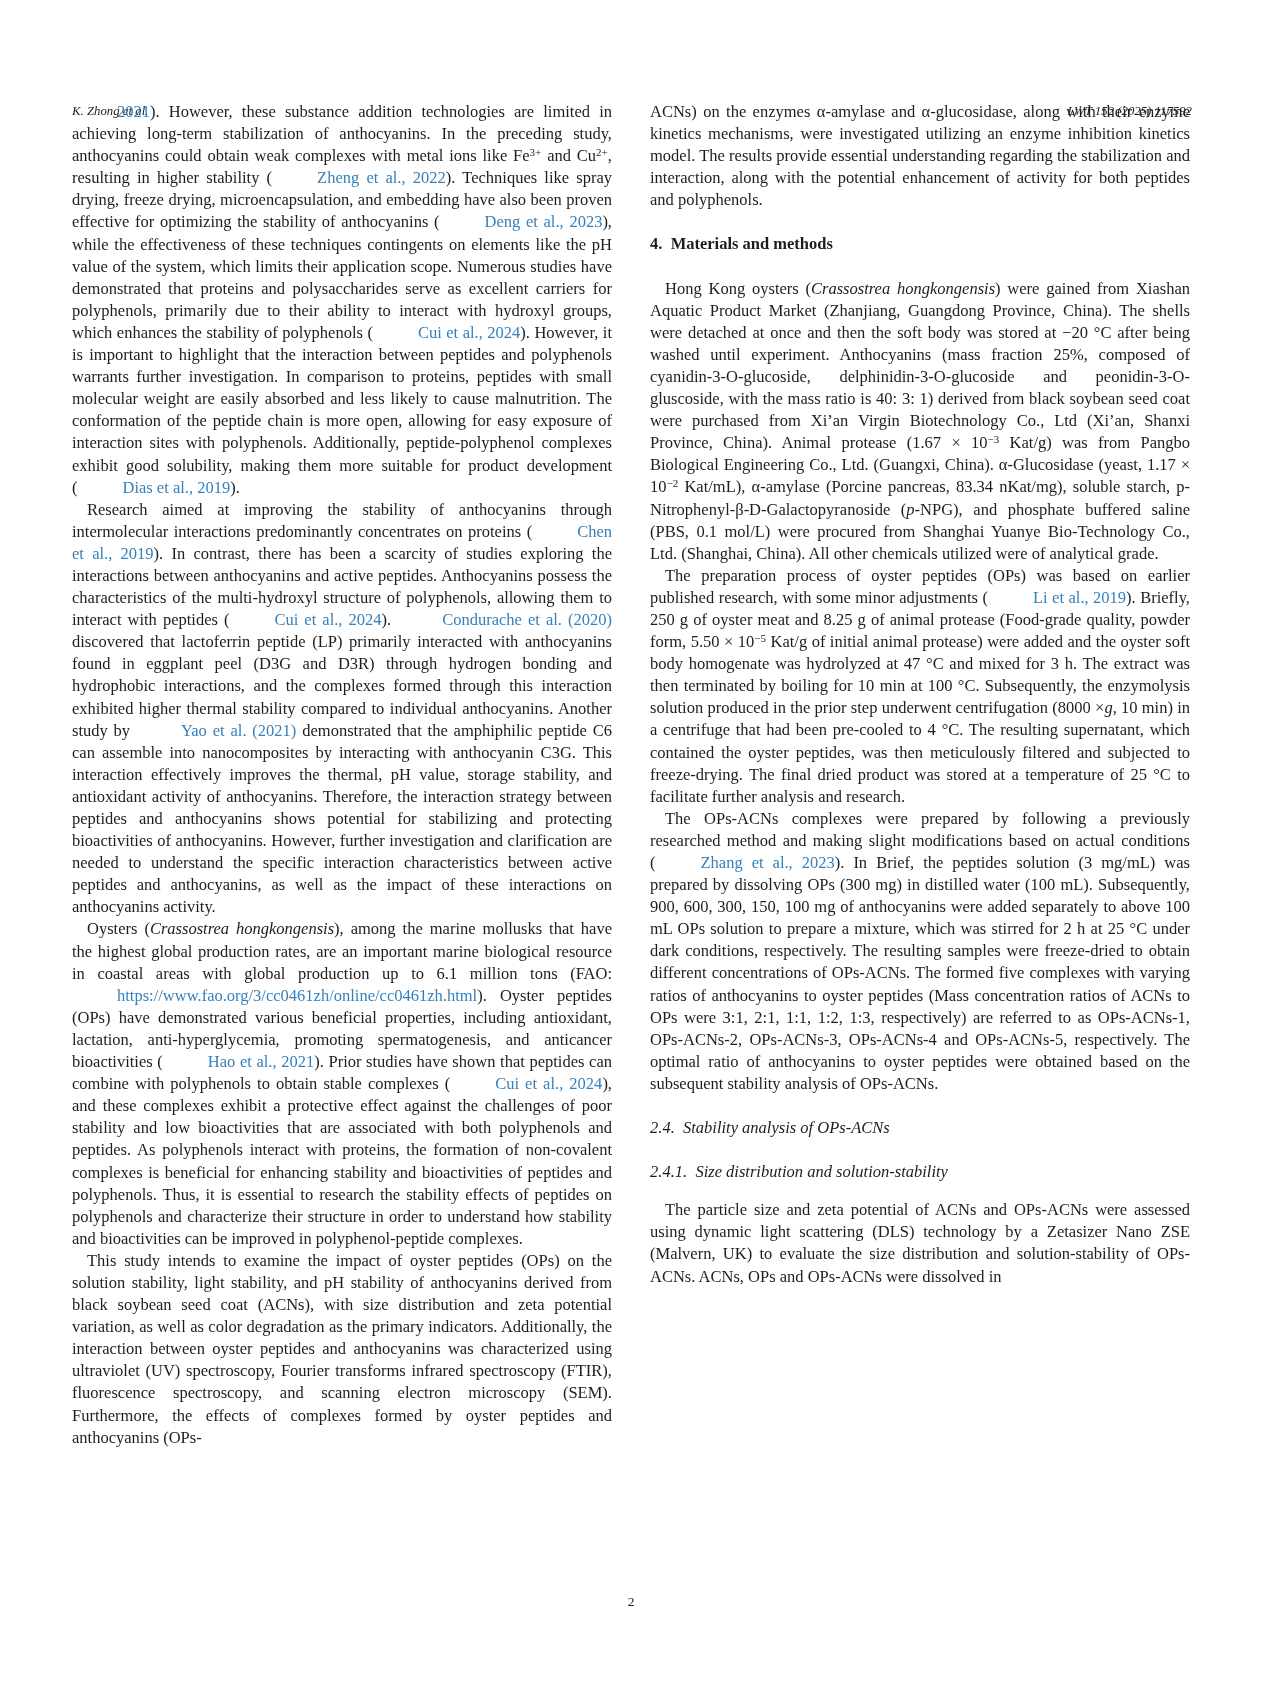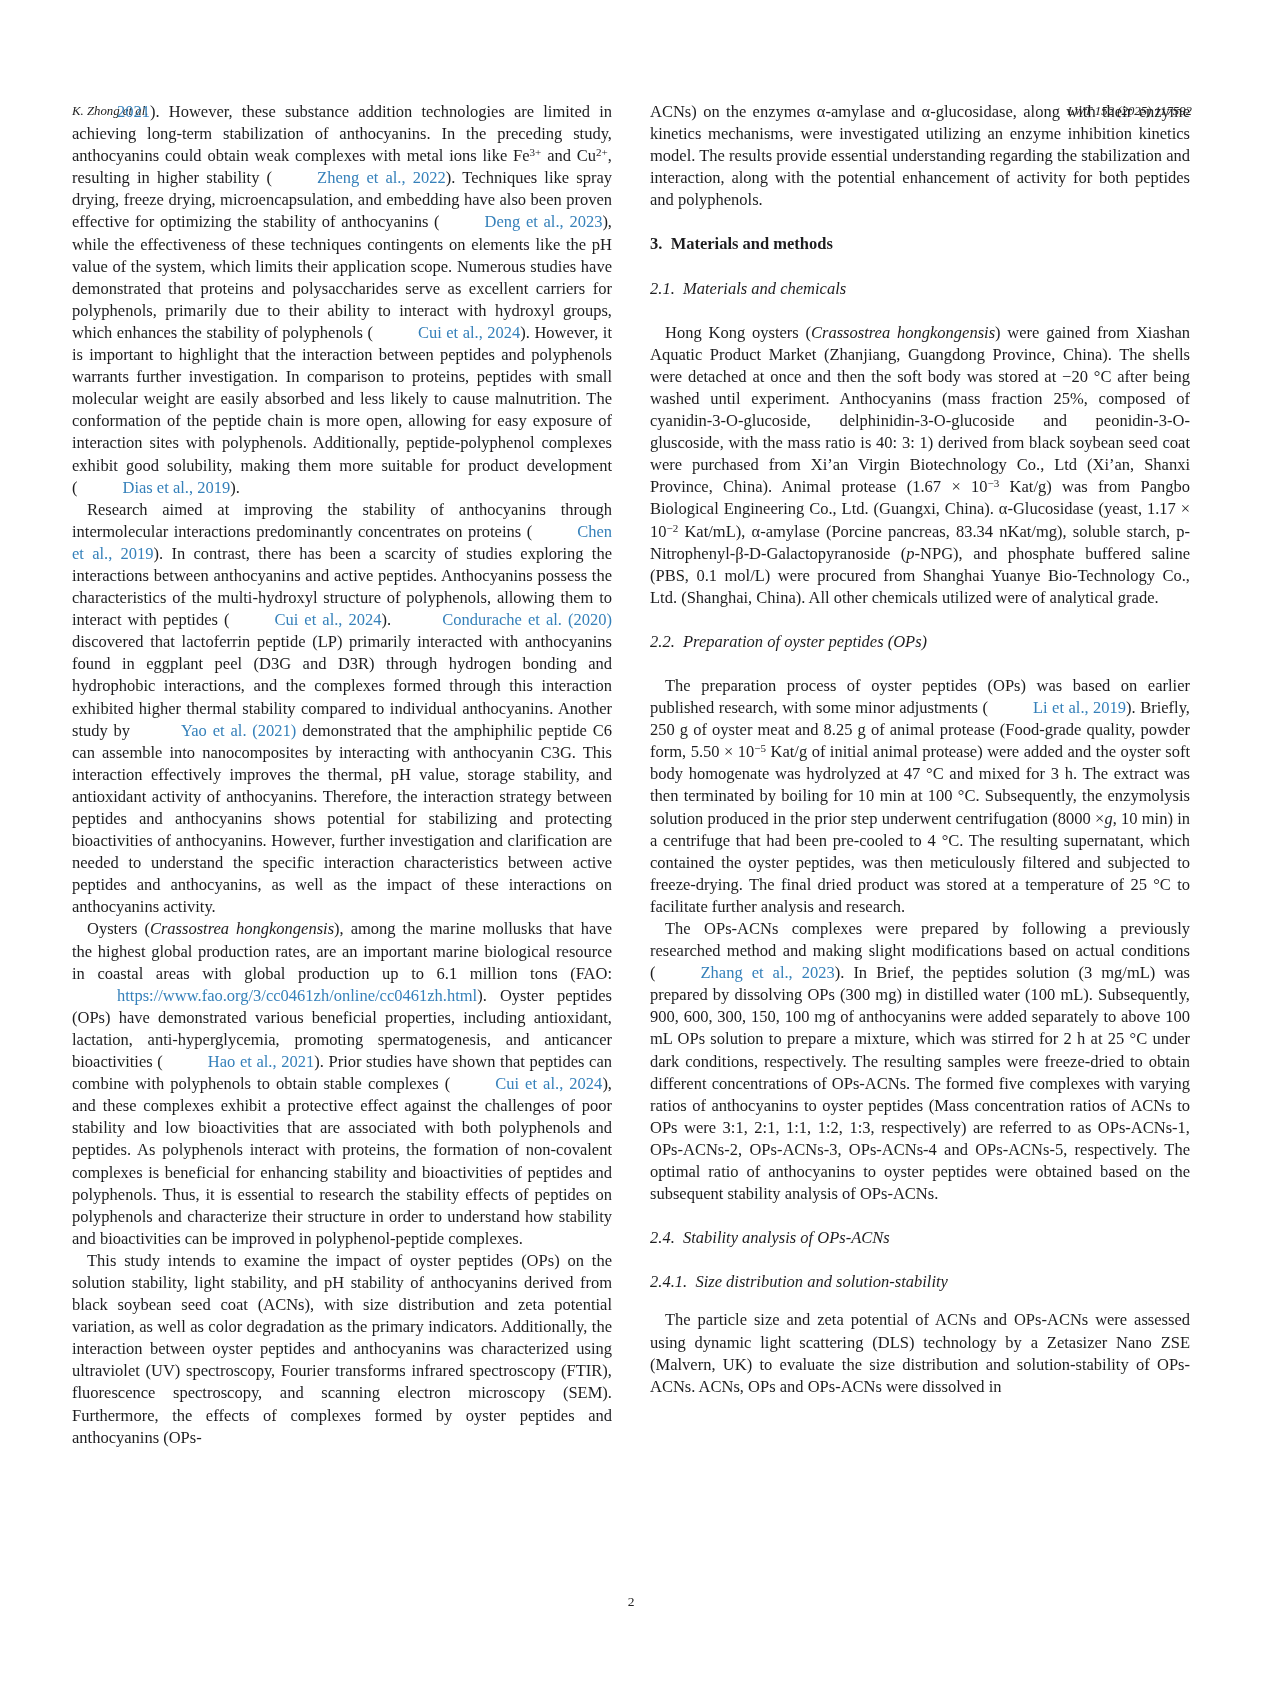--- a/index.html
+++ b/index.html
@@ -31,24 +31,22 @@
 <div class="hdr hdr-right">LWT 152 (2025) 117592</div>
 
 <div class="col col-left">
     <div class="blk-p"><a class="link" style="color: rgb(53, 128, 186);">2021</a><span>). However, these substance addition technologies are limited in achieving long-term stabilization of anthocyanins. In the preceding study, anthocyanins could obtain weak complexes with metal ions like Fe</span><sup>3+</sup><span> and Cu</span><sup>2+</sup><span>, resulting in higher stability (</span><a class="link" style="color: rgb(53, 128, 186);">Zheng et al., 2022</a><span>). Techniques like spray drying, freeze drying, microencapsulation, and embedding have also been proven effective for optimizing the stability of anthocyanins (</span><a class="link" style="color: rgb(53, 128, 186);">Deng et al., 2023</a><span>), while the effectiveness of these techniques contingents on elements like the pH value of the system, which limits their application scope. Numerous studies have demonstrated that proteins and polysaccharides serve as excellent carriers for polyphenols, primarily due to their ability to interact with hydroxyl groups, which enhances the stability of polyphenols (</span><a class="link" style="color: rgb(53, 128, 186);">Cui et al., 2024</a><span>). However, it is important to highlight that the interaction between peptides and polyphenols warrants further investigation. In comparison to proteins, peptides with small molecular weight are easily absorbed and less likely to cause malnutrition. The conformation of the peptide chain is more open, allowing for easy exposure of interaction sites with polyphenols. Additionally, peptide-polyphenol complexes exhibit good solubility, making them more suitable for product development (</span><a class="link" style="color: rgb(53, 128, 186);">Dias et al., 2019</a><span>).</span></div>
     <div class="blk-p indent"><span>Research aimed at improving the stability of anthocyanins through intermolecular interactions predominantly concentrates on proteins (</span><a class="link" style="color: rgb(53, 128, 186);">Chen et al., 2019</a><span>). In contrast, there has been a scarcity of studies exploring the interactions between anthocyanins and active peptides. Anthocyanins possess the characteristics of the multi-hydroxyl structure of polyphenols, allowing them to interact with peptides (</span><a class="link" style="color: rgb(53, 128, 186);">Cui et al., 2024</a><span>). </span><a class="link" style="color: rgb(53, 128, 186);">Condurache et al. (2020)</a><span> discovered that lactoferrin peptide (LP) primarily interacted with anthocyanins found in eggplant peel (D3G and D3R) through hydrogen bonding and hydrophobic interactions, and the complexes formed through this interaction exhibited higher thermal stability compared to individual anthocyanins. Another study by </span><a class="link" style="color: rgb(53, 128, 186);">Yao et al. (2021)</a><span> demonstrated that the amphiphilic peptide C6 can assemble into nanocomposites by interacting with anthocyanin C3G. This interaction effectively improves the thermal, pH value, storage stability, and antioxidant activity of anthocyanins. Therefore, the interaction strategy between peptides and anthocyanins shows potential for stabilizing and protecting bioactivities of anthocyanins. However, further investigation and clarification are needed to understand the specific interaction characteristics between active peptides and anthocyanins, as well as the impact of these interactions on anthocyanins activity.</span></div>
     <div class="blk-p indent"><span>Oysters (</span><span class="it">Crassostrea hongkongensis</span><span>), among the marine mollusks that have the highest global production rates, are an important marine biological resource in coastal areas with global production up to 6.1 million tons (FAO: </span><a class="link" style="color: rgb(53, 128, 186);">https://www.fao.org/3/cc0461zh/online/cc0461zh.html</a><span>). Oyster peptides (OPs) have demonstrated various beneficial properties, including antioxidant, lactation, anti-hyperglycemia, promoting spermatogenesis, and anticancer bioactivities (</span><a class="link" style="color: rgb(53, 128, 186);">Hao et al., 2021</a><span>). Prior studies have shown that peptides can combine with polyphenols to obtain stable complexes (</span><a class="link" style="color: rgb(53, 128, 186);">Cui et al., 2024</a><span>), and these complexes exhibit a protective effect against the challenges of poor stability and low bioactivities that are associated with both polyphenols and peptides. As polyphenols interact with proteins, the formation of non-covalent complexes is beneficial for enhancing stability and bioactivities of peptides and polyphenols. Thus, it is essential to research the stability effects of peptides on polyphenols and characterize their structure in order to understand how stability and bioactivities can be improved in polyphenol-peptide complexes.</span></div>
     <div class="blk-p indent"><span>This study intends to examine the impact of oyster peptides (OPs) on the solution stability, light stability, and pH stability of anthocyanins derived from black soybean seed coat (ACNs), with size distribution and zeta potential variation, as well as color degradation as the primary indicators. Additionally, the interaction between oyster peptides and anthocyanins was characterized using ultraviolet (UV) spectroscopy, Fourier transforms infrared spectroscopy (FTIR), fluorescence spectroscopy, and scanning electron microscopy (SEM). Furthermore, the effects of complexes formed by oyster peptides and anthocyanins (OPs-</span></div>
   </div>
 <div class="col col-right">
     <div class="blk-p"><span>ACNs) on the enzymes α-amylase and α-glucosidase, along with their enzyme kinetics mechanisms, were investigated utilizing an enzyme inhibition kinetics model. The results provide essential understanding regarding the stabilization and interaction, along with the potential enhancement of activity for both peptides and polyphenols.</span></div>
-    <div class="blk-h-bold"><span>3. Materials and methods</span></div>
-    <div class="blk-h-italic"><span>2.1. Materials and chemicals</span></div>
+    <div class="blk-h-bold"><span>4. Materials and methods</span></div>
     <div class="blk-p indent"><span>Hong Kong oysters (</span><span class="it">Crassostrea hongkongensis</span><span>) were gained from Xiashan Aquatic Product Market (Zhanjiang, Guangdong Province, China). The shells were detached at once and then the soft body was stored at −20 °C after being washed until experiment. Anthocyanins (mass fraction 25%, composed of cyanidin-3-O-glucoside, delphinidin-3-O-glucoside and peonidin-3-O-gluscoside, with the mass ratio is 40: 3: 1) derived from black soybean seed coat were purchased from Xi’an Virgin Biotechnology Co., Ltd (Xi’an, Shanxi Province, China). Animal protease (1.67 × 10</span><sup>−3</sup><span> Kat/g) was from Pangbo Biological Engineering Co., Ltd. (Guangxi, China). α-Glucosidase (yeast, 1.17 × 10</span><sup>−2</sup><span> Kat/mL), α-amylase (Porcine pancreas, 83.34 nKat/mg), soluble starch, p-Nitrophenyl-β-D-Galactopyranoside (</span><span class="it">p</span><span>-NPG), and phosphate buffered saline (PBS, 0.1 mol/L) were procured from Shanghai Yuanye Bio-Technology Co., Ltd. (Shanghai, China). All other chemicals utilized were of analytical grade.</span></div>
-    <div class="blk-h-italic"><span>2.2. Preparation of oyster peptides (OPs)</span></div>
     <div class="blk-p indent"><span>The preparation process of oyster peptides (OPs) was based on earlier published research, with some minor adjustments (</span><a class="link" style="color: rgb(53, 128, 186);">Li et al., 2019</a><span>). Briefly, 250 g of oyster meat and 8.25 g of animal protease (Food-grade quality, powder form, 5.50 × 10</span><sup>−5</sup><span> Kat/g of initial animal protease) were added and the oyster soft body homogenate was hydrolyzed at 47 °C and mixed for 3 h. The extract was then terminated by boiling for 10 min at 100 °C. Subsequently, the enzymolysis solution produced in the prior step underwent centrifugation (8000 ×</span><span class="it">g</span><span>, 10 min) in a centrifuge that had been pre-cooled to 4 °C. The resulting supernatant, which contained the oyster peptides, was then meticulously filtered and subjected to freeze-drying. The final dried product was stored at a temperature of 25 °C to facilitate further analysis and research.</span></div>
     <div class="blk-p indent"><span>The OPs-ACNs complexes were prepared by following a previously researched method and making slight modifications based on actual conditions (</span><a class="link" style="color: rgb(53, 128, 186);">Zhang et al., 2023</a><span>). In Brief, the peptides solution (3 mg/mL) was prepared by dissolving OPs (300 mg) in distilled water (100 mL). Subsequently, 900, 600, 300, 150, 100 mg of anthocyanins were added separately to above 100 mL OPs solution to prepare a mixture, which was stirred for 2 h at 25 °C under dark conditions, respectively. The resulting samples were freeze-dried to obtain different concentrations of OPs-ACNs. The formed five complexes with varying ratios of anthocyanins to oyster peptides (Mass concentration ratios of ACNs to OPs were 3:1, 2:1, 1:1, 1:2, 1:3, respectively) are referred to as OPs-ACNs-1, OPs-ACNs-2, OPs-ACNs-3, OPs-ACNs-4 and OPs-ACNs-5, respectively. The optimal ratio of anthocyanins to oyster peptides were obtained based on the subsequent stability analysis of OPs-ACNs.</span></div>
     <div class="blk-h-italic"><span>2.4. Stability analysis of OPs-ACNs</span></div>
     <div class="blk-h-italic tight"><span>2.4.1. Size distribution and solution-stability</span></div>
     <div class="blk-p indent"><span>The particle size and zeta potential of ACNs and OPs-ACNs were assessed using dynamic light scattering (DLS) technology by a Zetasizer Nano ZSE (Malvern, UK) to evaluate the size distribution and solution-stability of OPs-ACNs. ACNs, OPs and OPs-ACNs were dissolved in</span></div>
   </div>
 
 <div class="page-footer">2</div>
 
 </body></html>

